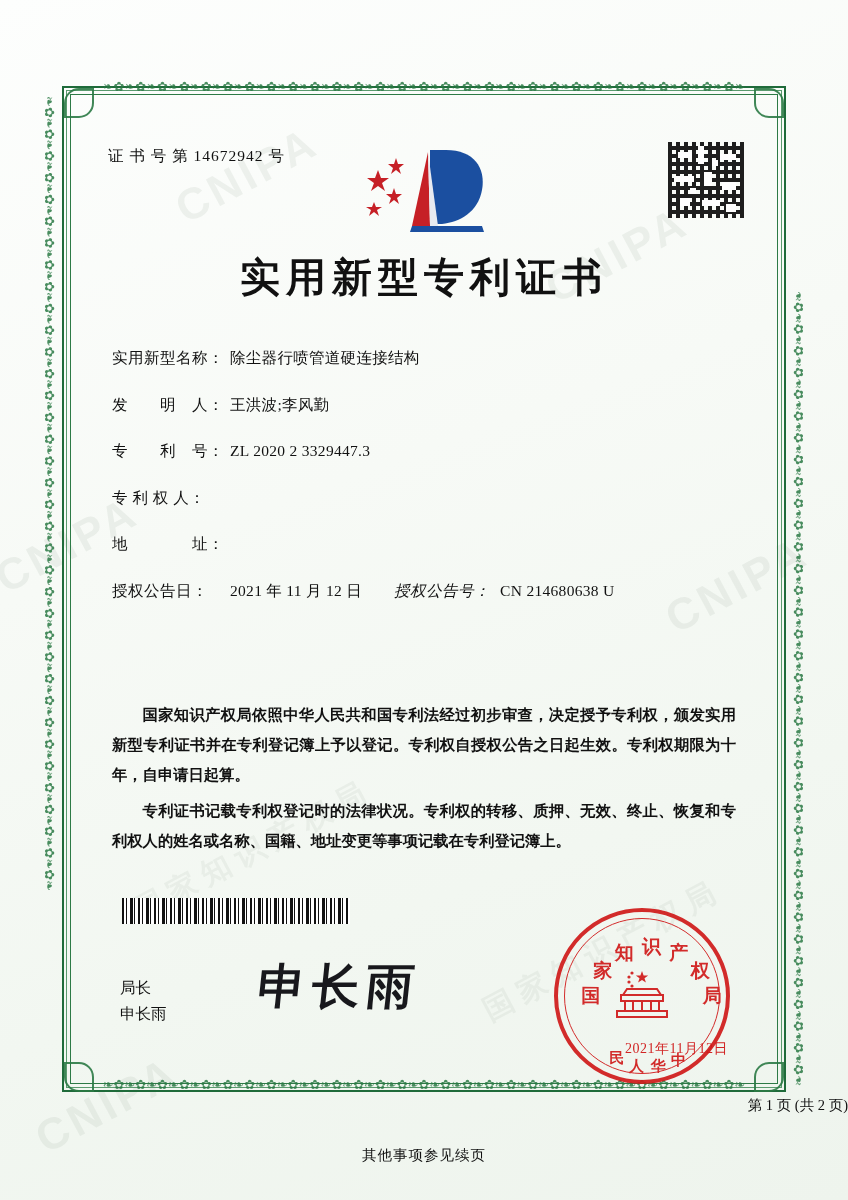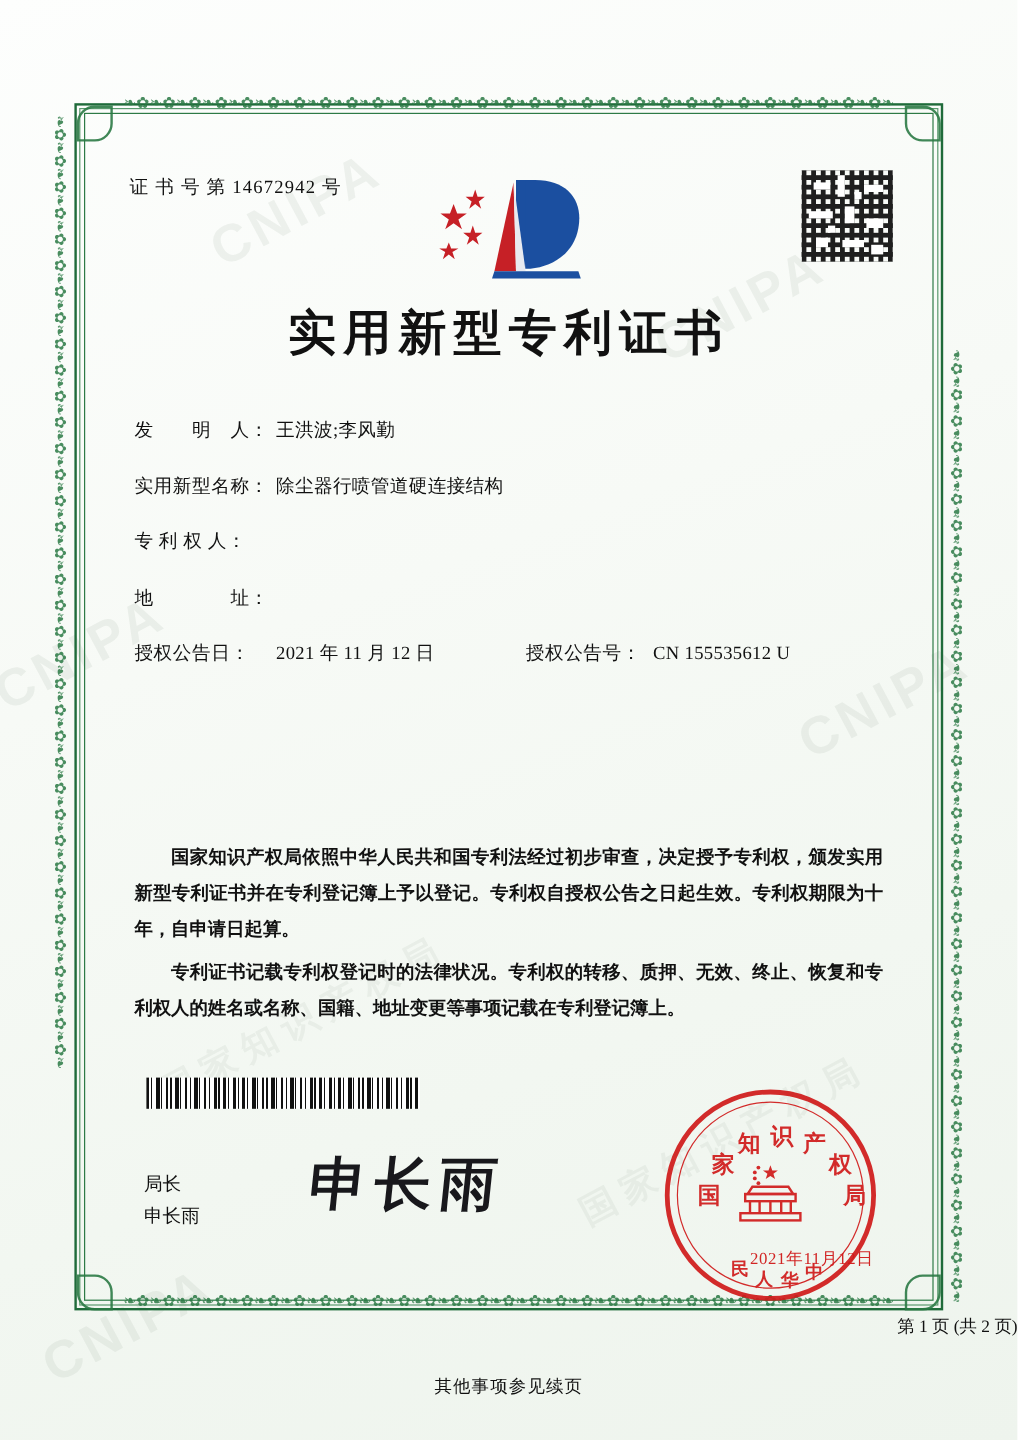--- a/index.html
+++ b/index.html
@@ -152,21 +152,21 @@
     font-size: 15.5px;
     color: #111;
   }
   .flabel {
     width: 118px;
     flex: 0 0 118px;
     letter-spacing: 0.5px;
   }
   .fvalue { flex: 1; letter-spacing: 0.3px; }
   .frow.double .fvalue { flex: 0 0 auto; }
-  .fsecond-label { margin-left: 76px; letter-spacing: 0.5px; }
+  .fsecond-label { margin-left: 32px; letter-spacing: 0.5px; font-style: italic; }
 
   
   .paras {
     position: absolute;
     left: 112px;
     top: 700px;
     width: 638px;
     font-size: 15.3px;
     line-height: 30px;
     color: #111;
@@ -326,38 +326,42 @@
     <div class="qr-cell" style="left:34px; top:58px; width:18px; height:6px;"></div>
     <div class="qr-cell" style="left:58px; top:62px; width:10px; height:8px;"></div>
     <div class="qr-cell" style="left:22px; top:46px; width:6px; height:6px;"></div>
     <div class="qr-cell" style="left:44px; top:18px; width:6px; height:6px;"></div>
   </div>
 
   <div class="title">实用新型专利证书</div>
 
   <div class="fields">
     <div class="frow">
+      <div class="flabel">实用新型名称：</div>
+      <div class="fvalue">除尘器行喷管道硬连接结构</div>
+    </div>
+    <div class="frow">
       <div class="flabel">发　　明　人：</div>
       <div class="fvalue">王洪波;李风勤</div>
     </div>
     <div class="frow">
-      <div class="flabel">实用新型名称：</div>
-      <div class="fvalue">除尘器行喷管道硬连接结构</div>
+      <div class="flabel">专　　利　号：</div>
+      <div class="fvalue">ZL 2020 2 3329447.3</div>
     </div>
     <div class="frow">
       <div class="flabel">专 利 权 人：</div>
     </div>
     <div class="frow">
       <div class="flabel">地　　　　址：</div>
     </div>
     <div class="frow double">
       <div class="flabel">授权公告日：</div>
       <div class="fvalue">2021 年 11 月 12 日</div>
       <div class="fsecond-label">授权公告号：</div>
-      <div class="fvalue" style="margin-left:10px;">CN 155535612 U</div>
+      <div class="fvalue" style="margin-left:10px;">CN 214680638 U</div>
     </div>
   </div>
 
   <div class="paras">
     <p>国家知识产权局依照中华人民共和国专利法经过初步审查，决定授予专利权，颁发实用新型专利证书并在专利登记簿上予以登记。专利权自授权公告之日起生效。专利权期限为十年，自申请日起算。</p>
     <p>专利证书记载专利权登记时的法律状况。专利权的转移、质押、无效、终止、恢复和专利权人的姓名或名称、国籍、地址变更等事项记载在专利登记簿上。</p>
   </div>
 
   <div class="barcode"></div>
 

